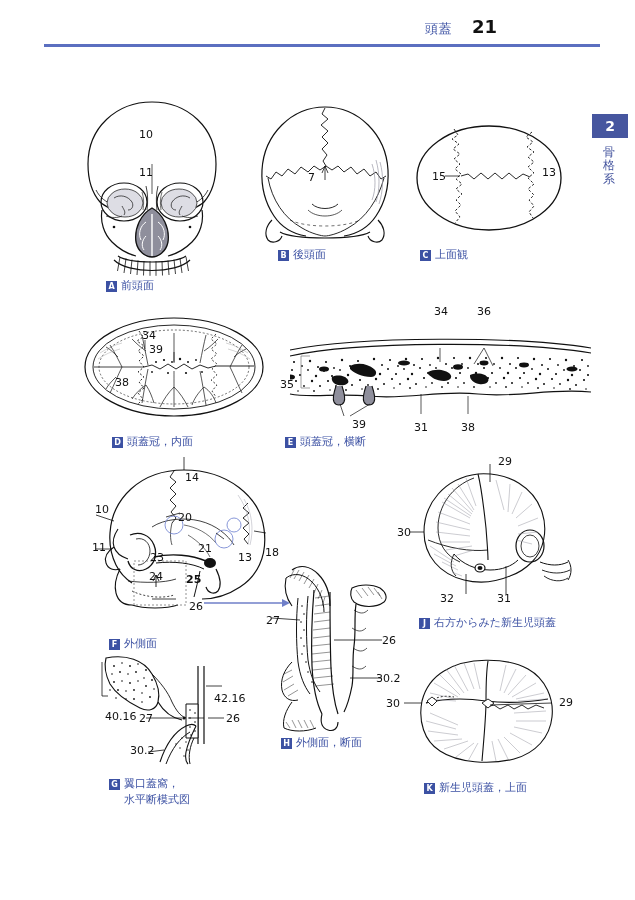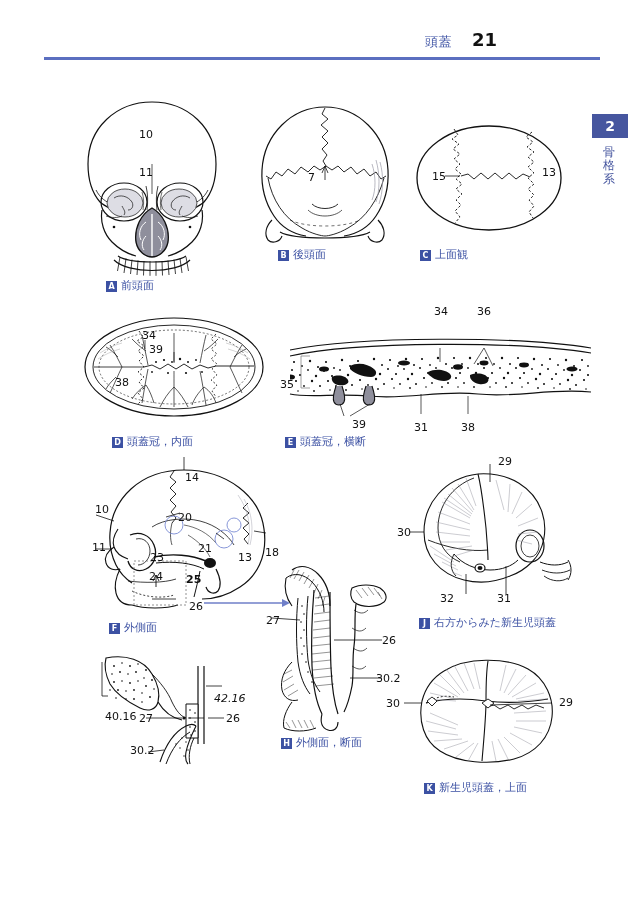--- a/index.html
+++ b/index.html
@@ -7,21 +7,21 @@
     width:635px;height:900px;
     background:#ffffff;
     font-family:"DejaVu Sans","Liberation Sans",sans-serif;
     color:#1a1a1a;
     position:relative;
     overflow:hidden;
   }
   .page{position:relative;width:635px;height:900px;}
 
   
-  .header{position:absolute;left:0;top:0;width:530px;height:52px;margin-top:13px;}
+  .header{position:absolute;left:0;top:0;width:530px;height:52px;}
   .hdr-title{
     position:absolute;right:78px;top:20px;
     font-size:13px;color:#3c51a3;letter-spacing:.5px;
     font-family:"DejaVu Sans","Liberation Sans",sans-serif;
   }
   .hdr-page{
     position:absolute;right:33px;top:16px;
     font-size:18px;font-weight:bold;color:#111;
   }
   .hdr-rule{
@@ -535,21 +535,21 @@
   <div class="lbl" style="left:95px;top:503px;">10</div>
   <div class="lbl" style="left:178px;top:511px;">20</div>
   <div class="lbl" style="left:92px;top:541px;">11</div>
   <div class="lbl" style="left:198px;top:542px;">21</div>
   <div class="lbl" style="left:150px;top:551px;">23</div>
   <div class="lbl" style="left:238px;top:551px;">13</div>
   <div class="lbl" style="left:265px;top:546px;">18</div>
   <div class="lbl" style="left:149px;top:570px;">24</div>
   <div class="lbl" style="left:186px;top:573px;font-weight:bold;">25</div>
   <div class="lbl" style="left:189px;top:600px;">26</div>
-  <div class="cap" style="left:109px;top:620px;">
+  <div class="cap" style="left:109px;top:636px;">
     <span class="badge">F</span><span class="txt">外側面</span>
   </div>
 
   <div class="flow-arrow" style="left:204px;top:594px;">
     <svg width="88" height="12" viewBox="0 0 88 12" fill="none">
       <path d="M0 6 L78 6" stroke="#6f7fc8" stroke-width="1.3"></path>
       <path d="M78 2 L86 6 L78 10 Z" fill="#6f7fc8"></path>
     </svg>
   </div>
 
@@ -695,24 +695,27 @@
       <path d="M2 10 L2 44" stroke-width="0.8"></path>
       <path d="M2 44 L8 44" stroke-width="0.8"></path>
       <path d="M106 34 L122 34" stroke-width="0.8"></path>
       <path d="M46 66 L82 66" stroke-width="0.8"></path>
       <path d="M108 66 L124 66" stroke-width="0.8"></path>
       <path d="M88 66 L104 66" stroke-width="0.8"></path>
       <path d="M48 100 L64 98" stroke-width="0.8"></path>
     </svg>
   </div>
   <div class="lbl" style="left:105px;top:710px;">40.16</div>
-  <div class="lbl" style="left:214px;top:692px;font-style:italic;">42.16</div>
+  <div class="lbl" style="left:214px;top:692px;">42.16</div>
   <div class="lbl" style="left:139px;top:712px;">27</div>
   <div class="lbl" style="left:226px;top:712px;">26</div>
   <div class="lbl" style="left:130px;top:744px;">30.2</div>
+  <div class="cap two-line" style="left:109px;top:777px;">
+    <span class="badge">G</span><span class="txt">翼口蓋窩，</span><span class="l2">水平断模式図</span>
+  </div>
 
   <div class="fig" style="left:278px;top:562px;">
     <svg width="125" height="175" viewBox="0 0 125 175" fill="none" stroke="#111" stroke-width="1.1">
 
       <path d="M14 8 C22 2 32 4 40 12 C48 20 52 32 52 44" stroke-width="1.2"></path>
       <path d="M8 16 C16 10 26 12 34 20 C42 28 46 40 46 50" stroke-width="1"></path>
       <path d="M8 16 C6 26 8 36 14 44" stroke-width="1.1"></path>
 
       <g stroke="#111" stroke-width="0.45">
         <path d="M16 8 L12 16"></path>

